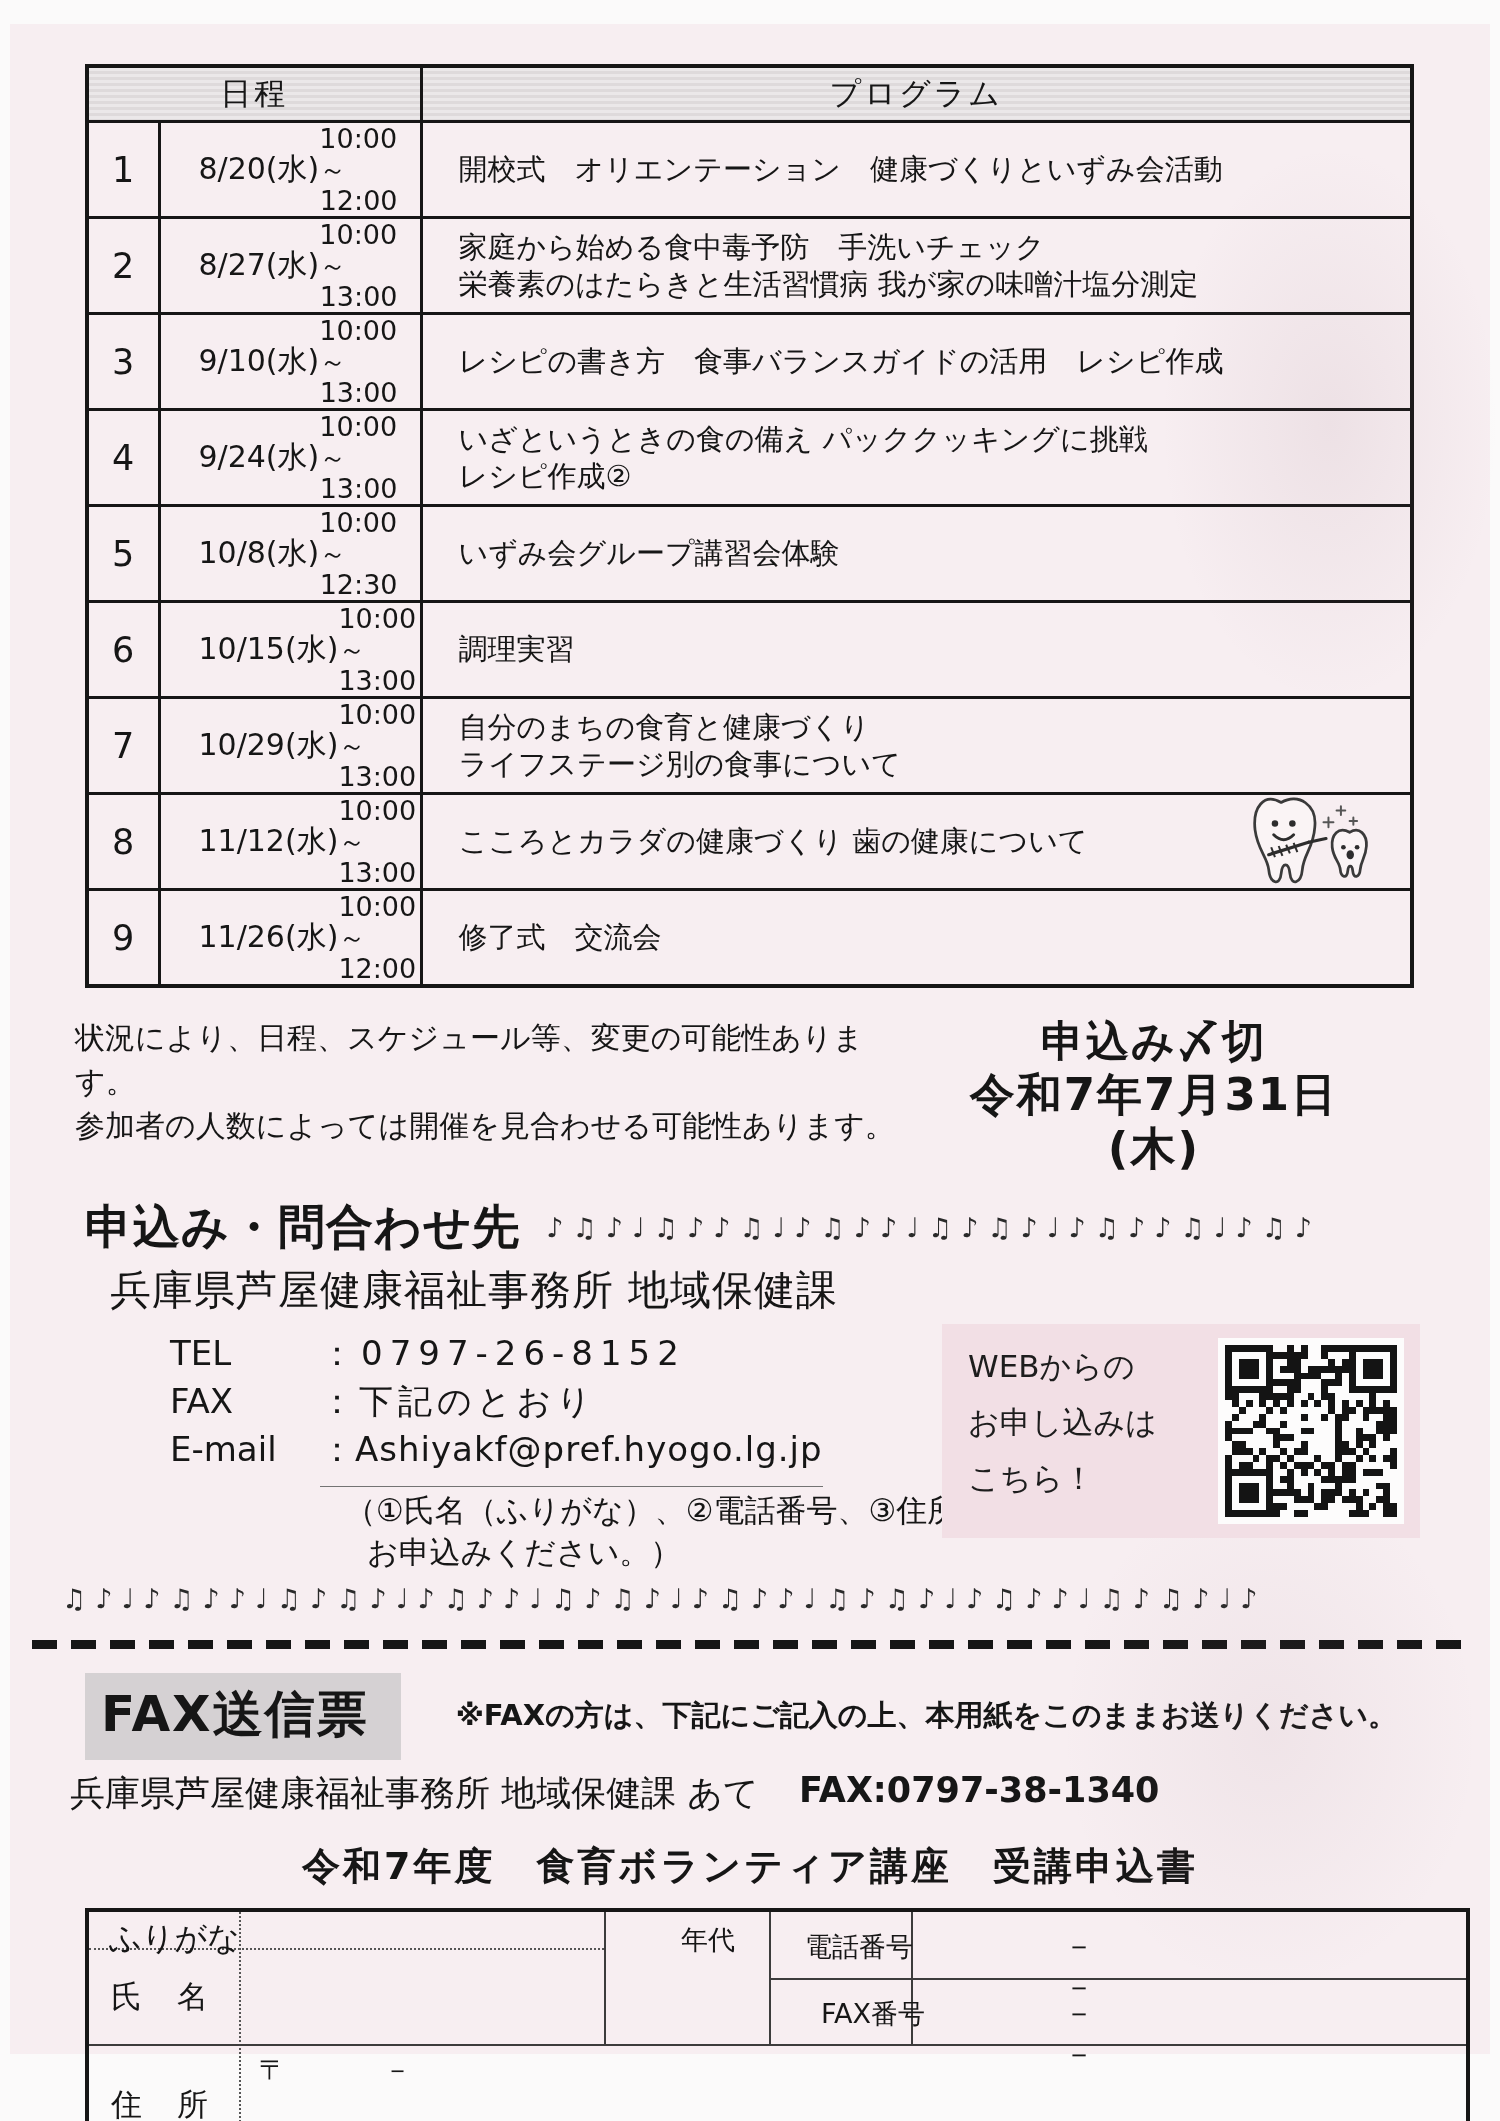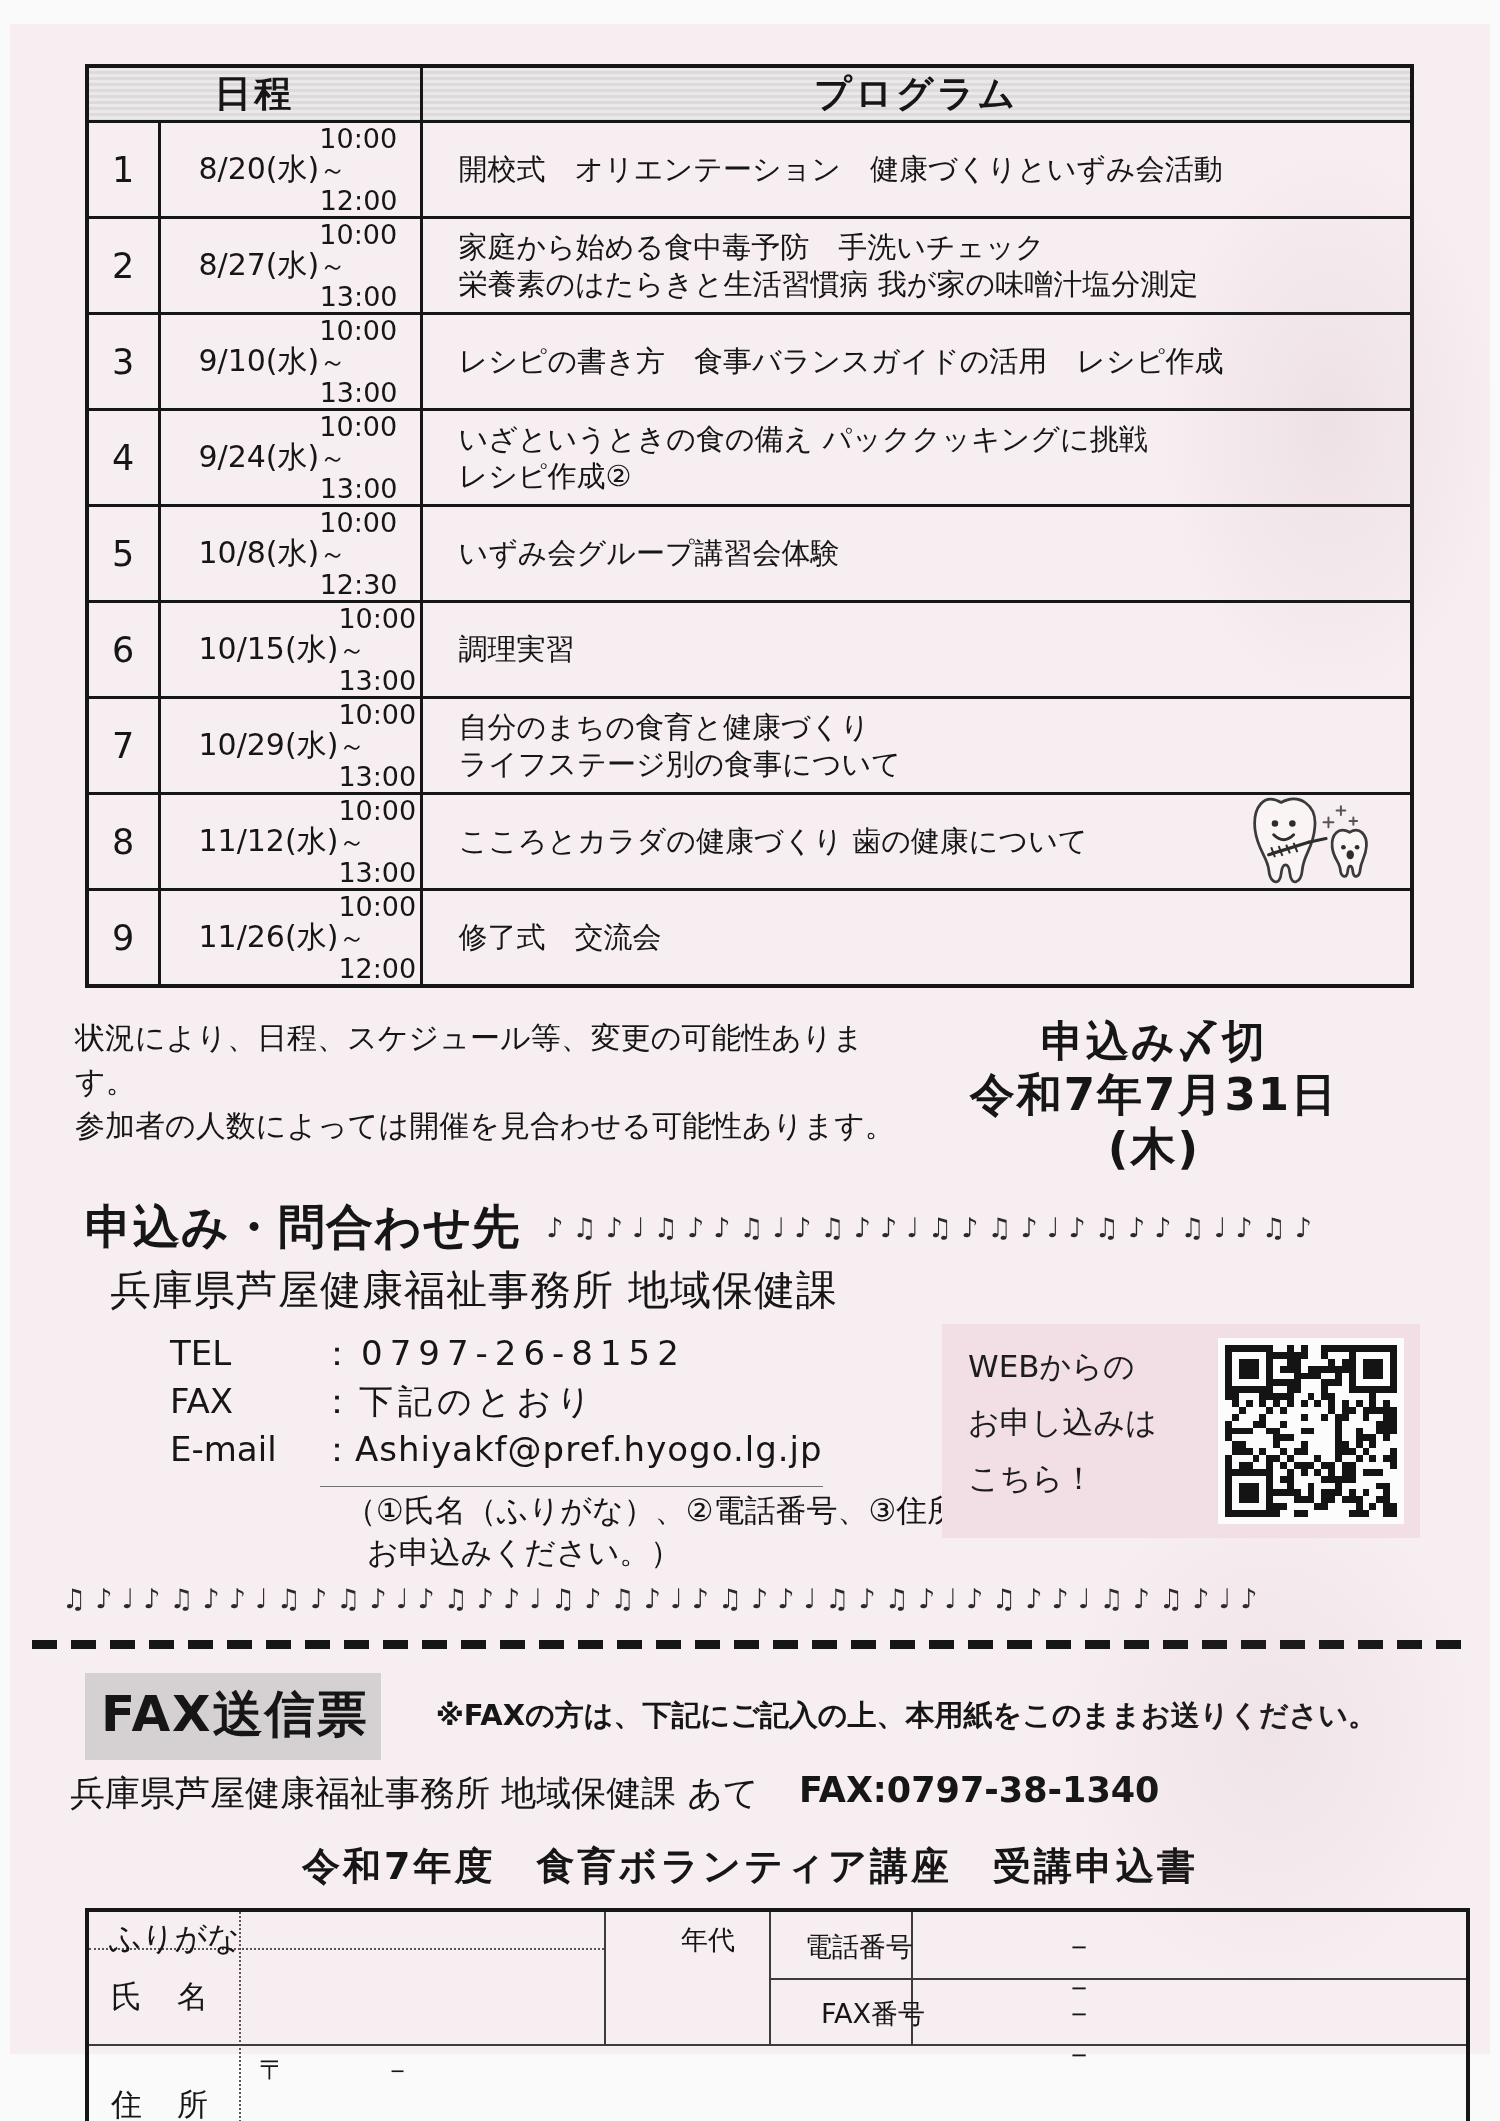--- a/index.html
+++ b/index.html
@@ -5,21 +5,21 @@
   html,body{margin:0;padding:0;width:1500px;height:2121px;overflow:hidden;background:#fbfafa;}
   .page{position:relative;width:1500px;height:2121px;font-family:"DejaVu Sans","Liberation Sans",sans-serif;color:#161616;}
   .paper{position:absolute;left:10px;top:24px;width:1480px;height:2030px;background:#f7eef1;box-sizing:border-box;padding-top:40px;}
   .blob{position:absolute;pointer-events:none;border-radius:50%;}
   .blob1{left:1150px;top:120px;width:340px;height:560px;background:radial-gradient(ellipse,rgba(150,110,125,.10),transparent 70%);}
   .blob2{left:1050px;top:1450px;width:420px;height:520px;background:radial-gradient(ellipse,rgba(150,110,125,.08),transparent 70%);}
 
   
   table.sched{border-collapse:collapse;table-layout:fixed;width:1325px;margin-left:75px;border:4px solid #161616;background:transparent;}
   table.sched th,table.sched td{border:3px solid #161616;padding:0;vertical-align:middle;}
-  table.sched th{height:52px;font-size:37px;font-weight:700;letter-spacing:3px;
+  table.sched th{height:52px;font-size:31px;font-weight:400;letter-spacing:3px;
     background:repeating-linear-gradient(180deg,#ebe8e9 0 3px,#dedadb 3px 6px);}
   td.no{text-align:center;font-size:35px;font-weight:500;}
   td.date-cell{}
   .date-flex{display:flex;align-items:center;justify-content:space-between;padding:0 22px 0 38px;}
   .date-text{font-size:30px;white-space:nowrap;}
   .time{display:flex;flex-direction:column;align-items:flex-end;font-size:27px;line-height:31px;}
   td.prog{position:relative;height:78px;}
   .prog-lines{padding:6px 10px 6px 36px;font-size:29px;line-height:37px;}
   .prog-lines span{display:block;white-space:nowrap;}
   .tooth-wrap{position:absolute;right:14px;bottom:-14px;width:150px;height:112px;z-index:3;}
@@ -45,21 +45,21 @@
   .instr .i2{margin-left:22px;}
   .web-box{position:absolute;right:0;top:-6px;width:478px;height:214px;background:#f2dfe5;display:flex;}
   .web-text{font-size:31px;line-height:56px;padding:14px 0 0 26px;flex:1;color:#1d1d1d;}
   .web-qr{width:186px;height:186px;background:#fdfcfc;margin:14px 16px 0 0;display:flex;align-items:center;justify-content:center;}
   .music-long{margin:10px 52px 0 52px;}
 
   
   .cutline{height:9px;margin:26px 22px 0 22px;
     background:repeating-linear-gradient(90deg,#161616 0 25px,transparent 25px 39px);}
   .fax-head{display:flex;align-items:center;gap:55px;margin:24px 30px 0 75px;}
-  .fax-title{background:#d5d1d3;font-size:50px;font-weight:600;letter-spacing:2px;padding:8px 12px 12px 16px;text-align:right;}
+  .fax-title{background:#d5d1d3;font-size:50px;font-weight:600;letter-spacing:2px;padding:8px 32px 12px 16px;text-align:right;}
   .fax-note{font-size:29px;font-weight:700;white-space:nowrap;}
   .addressee{margin:10px 0 0 60px;font-size:35px;font-weight:500;display:flex;gap:40px;}
   .form-title{text-align:center;margin-top:24px;font-size:38px;font-weight:600;letter-spacing:3px;}
 
   
   .form{position:relative;margin:16px 0 0 75px;width:1377px;height:282px;border:4px solid #161616;border-bottom-width:5px;box-sizing:content-box;background:transparent;}
   .vl,.hl{position:absolute;background:#3c3c3c;}
   .vl{width:2px;} .hl{height:2px;}
   .vdash{position:absolute;width:0;border-left:2px dotted #555;}
   .hdash{position:absolute;height:0;border-top:2px dotted #555;}

